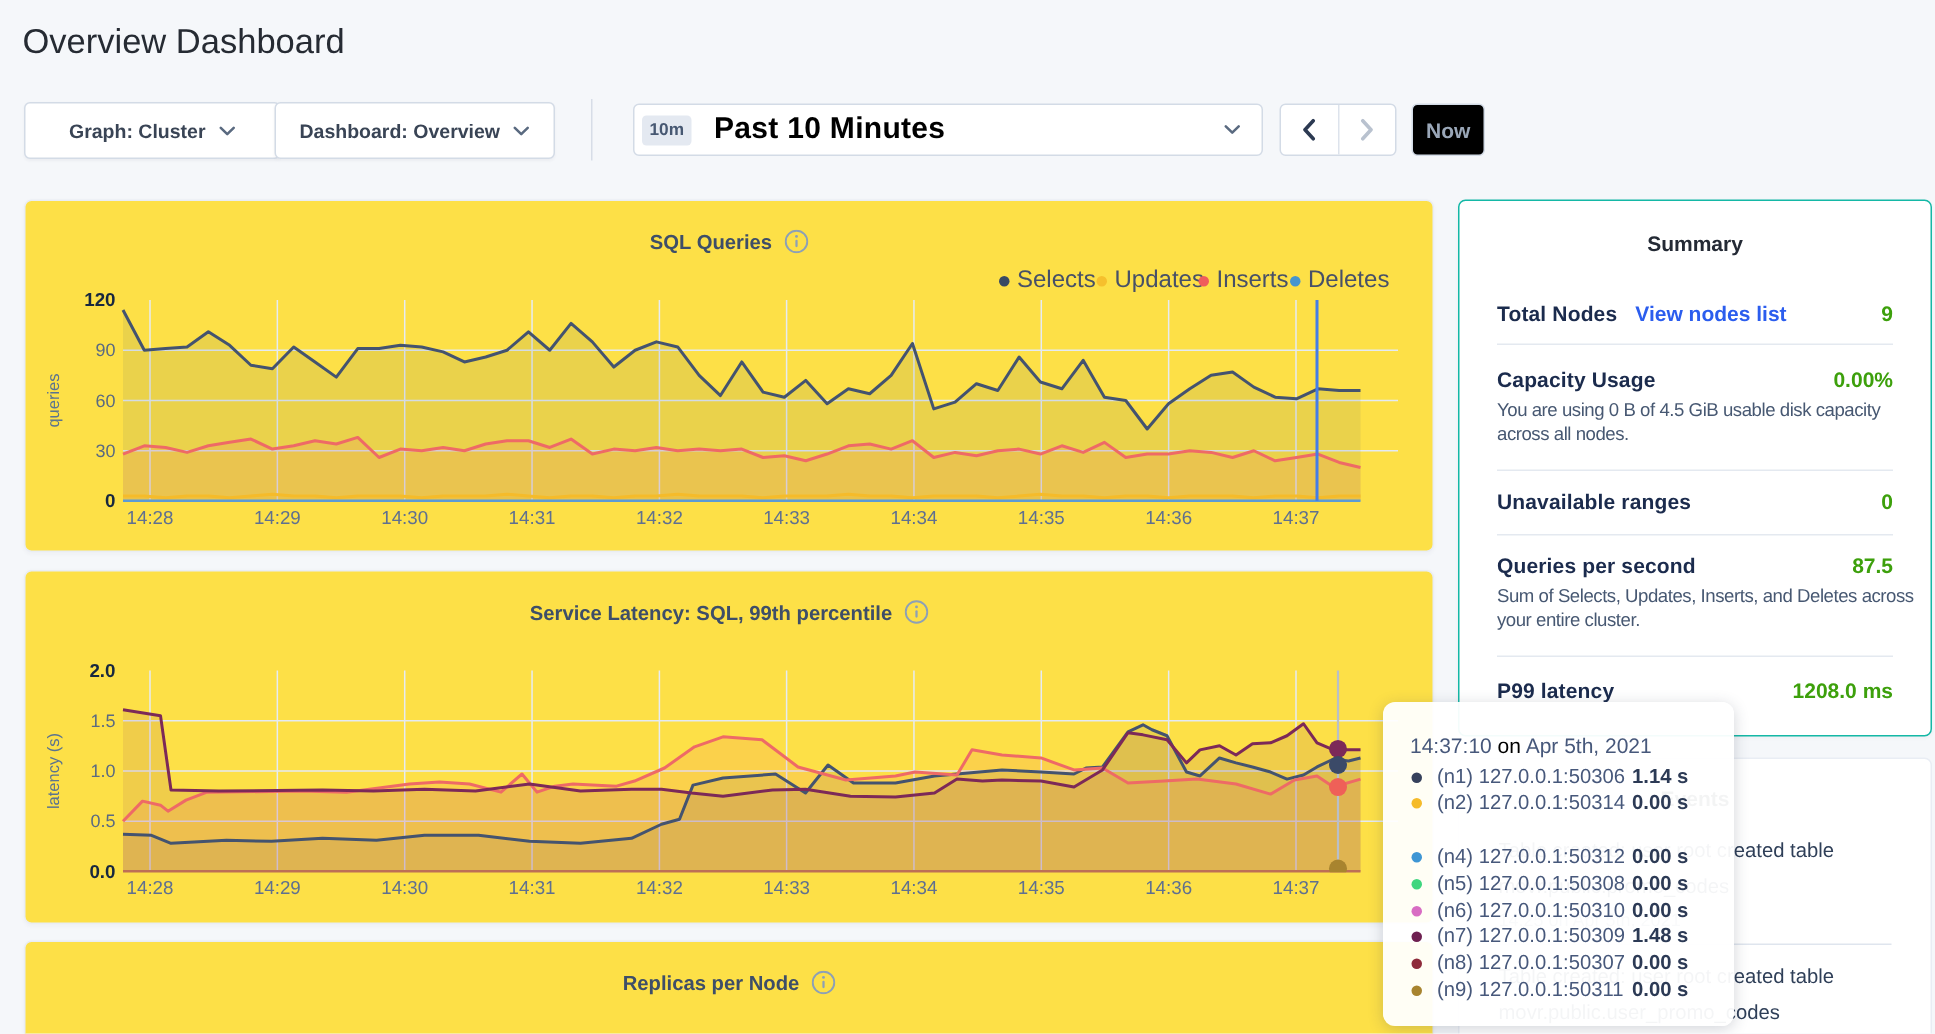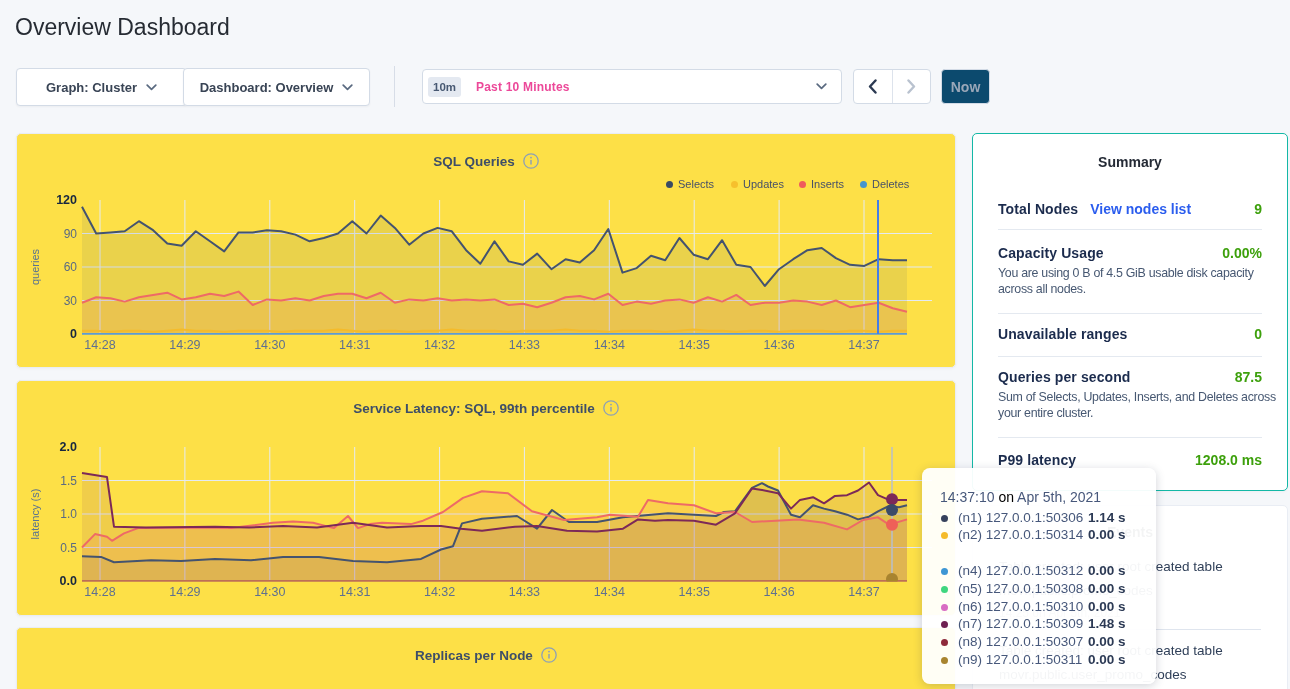--- a/index.html
+++ b/index.html
@@ -1,27 +1,27 @@
 <!DOCTYPE html>
 <html><head><meta charset="utf-8"><style>
 * { margin:0; padding:0; box-sizing:border-box; }
 html,body { width:1290px; height:689px; background:#f5f7fa; font-family:"Liberation Sans",sans-serif; overflow:hidden; position:relative; }
 .card { position:absolute; background:#fde047; border:1px solid #e9edf4; border-radius:5px; box-shadow:0 1px 3px rgba(40,50,70,0.04); }
 h1 { position:absolute; left:15px; top:14px; font-size:23px; font-weight:500; color:#262b33; letter-spacing:0; }
 .btn { position:absolute; top:68px; height:38px; background:#fff; border:1px solid #d3dbe6; border-radius:4px; box-shadow:0 1px 2px rgba(50,60,80,0.05); display:flex; align-items:center; justify-content:center; gap:9px; font-size:13px; font-weight:700; color:#394455; }
 .vdiv { position:absolute; left:394px; top:66px; width:1px; height:41px; background:#d7dde7; }
 .tpick { position:absolute; left:422px; top:69px; width:420px; height:35px; background:#fff; border:1px solid #d3dbe6; border-radius:4px; display:flex; align-items:center; }
 .badge10 { margin-left:5px; background:#e4e9f1; border-radius:3px; font-size:11.5px; font-weight:700; color:#475872; padding:4px 5px; }
-.ptm { margin-left:15px; font-size:12px; font-weight:700; color:#ec4899; letter-spacing:0.2px; }
+.ptm { margin-left:15px; font-size:20px; font-weight:700; color:#000000; letter-spacing:0.2px; }
 .pgr { position:absolute; left:853px; top:69px; width:78px; height:35px; background:#fff; border:1px solid #d3dbe6; border-radius:4px; display:flex; }
 .pgr .half { flex:1; display:flex; align-items:center; justify-content:center; }
 .pgr .half+.half { border-left:1px solid #dde3ec; }
-.nowb { position:absolute; left:941px; top:69px; width:49px; height:35px; background:#0c4a6e; border:1px solid #d3dbe6; border-radius:4px; display:flex; align-items:center; justify-content:center; font-size:14px; font-weight:700; color:#9aa7b8; }
+.nowb { position:absolute; left:941px; top:69px; width:49px; height:35px; background:#000000; border:1px solid #d3dbe6; border-radius:4px; display:flex; align-items:center; justify-content:center; font-size:14px; font-weight:700; color:#9aa7b8; }
 .ctitle { position:absolute; left:0; right:0; top:19px; display:flex; align-items:center; justify-content:center; gap:8px; font-size:13.5px; font-weight:700; color:#3e4e68; }
-.leg { position:absolute; top:44px; font-size:11px; color:#475068; display:flex; align-items:center; gap:5px; }
+.leg { position:absolute; top:44px; font-size:16px; color:#475068; display:flex; align-items:center; gap:5px; }
 .leg .dot { width:7px; height:7px; border-radius:50%; display:inline-block; }
 .axt { font:12.5px "Liberation Sans",sans-serif; fill:#5f7090; }
 .ayt { font:12px "Liberation Sans",sans-serif; fill:#5a6a82; }
 .ayb { font:700 12.5px "Liberation Sans",sans-serif; fill:#17273f; }
 .art { font:11px "Liberation Sans",sans-serif; fill:#5a7390; }
 .scard { position:absolute; left:972px; top:133px; width:316px; height:358px; background:#fff; border:1px solid #14b8a6; border-radius:5px; box-shadow:0 1px 3px rgba(40,50,70,0.04); }
 .stitle { position:absolute; left:0; right:0; top:20px; text-align:center; font-size:14px; font-weight:700; color:#242a35; }
 .srowline { position:absolute; left:25px; right:25px; display:flex; align-items:baseline; font-size:14px; }
 .slab { font-weight:700; color:#1b2b4d; letter-spacing:0.1px; }
 .slink { color:#2b5dee; font-weight:700; margin-left:12px; }

